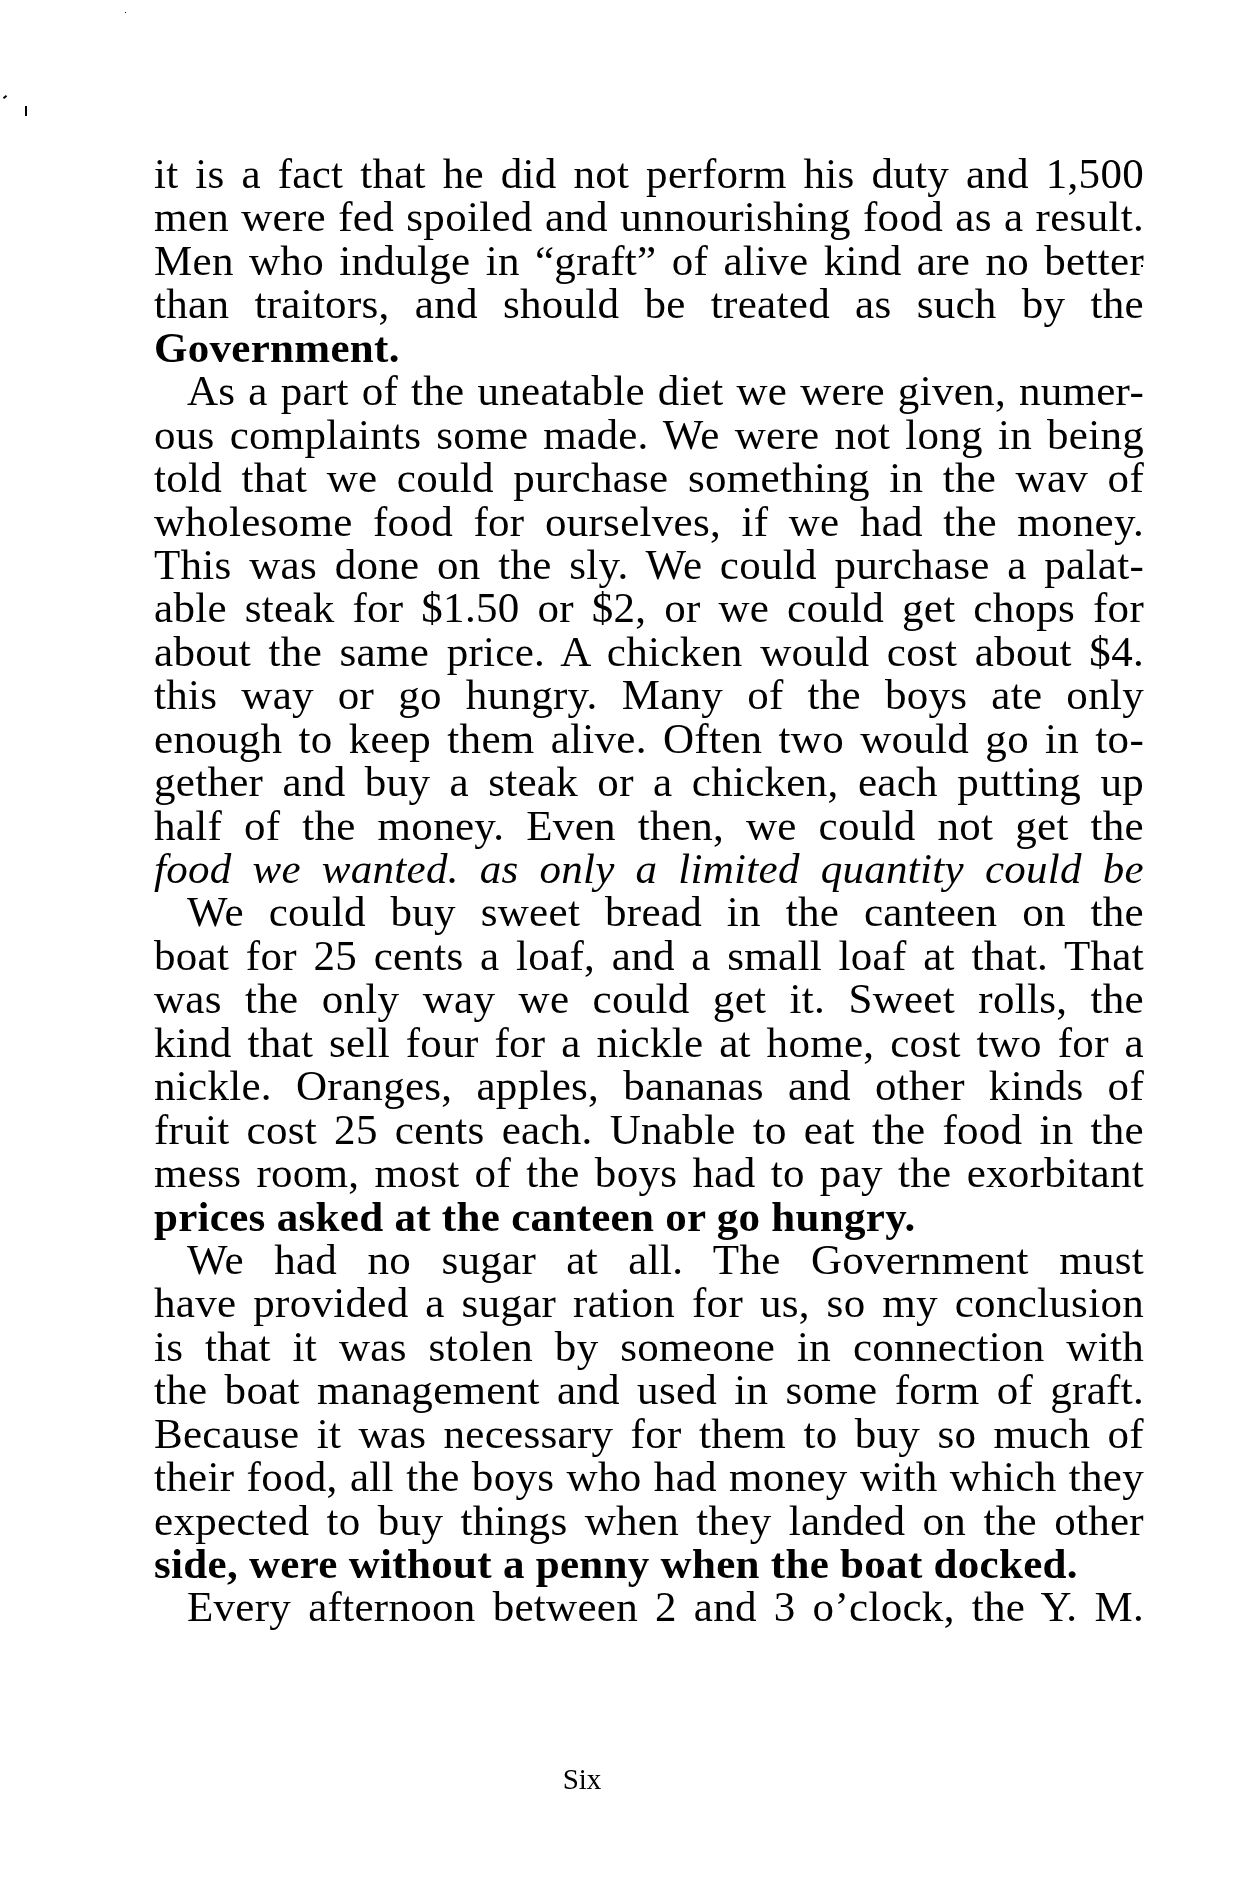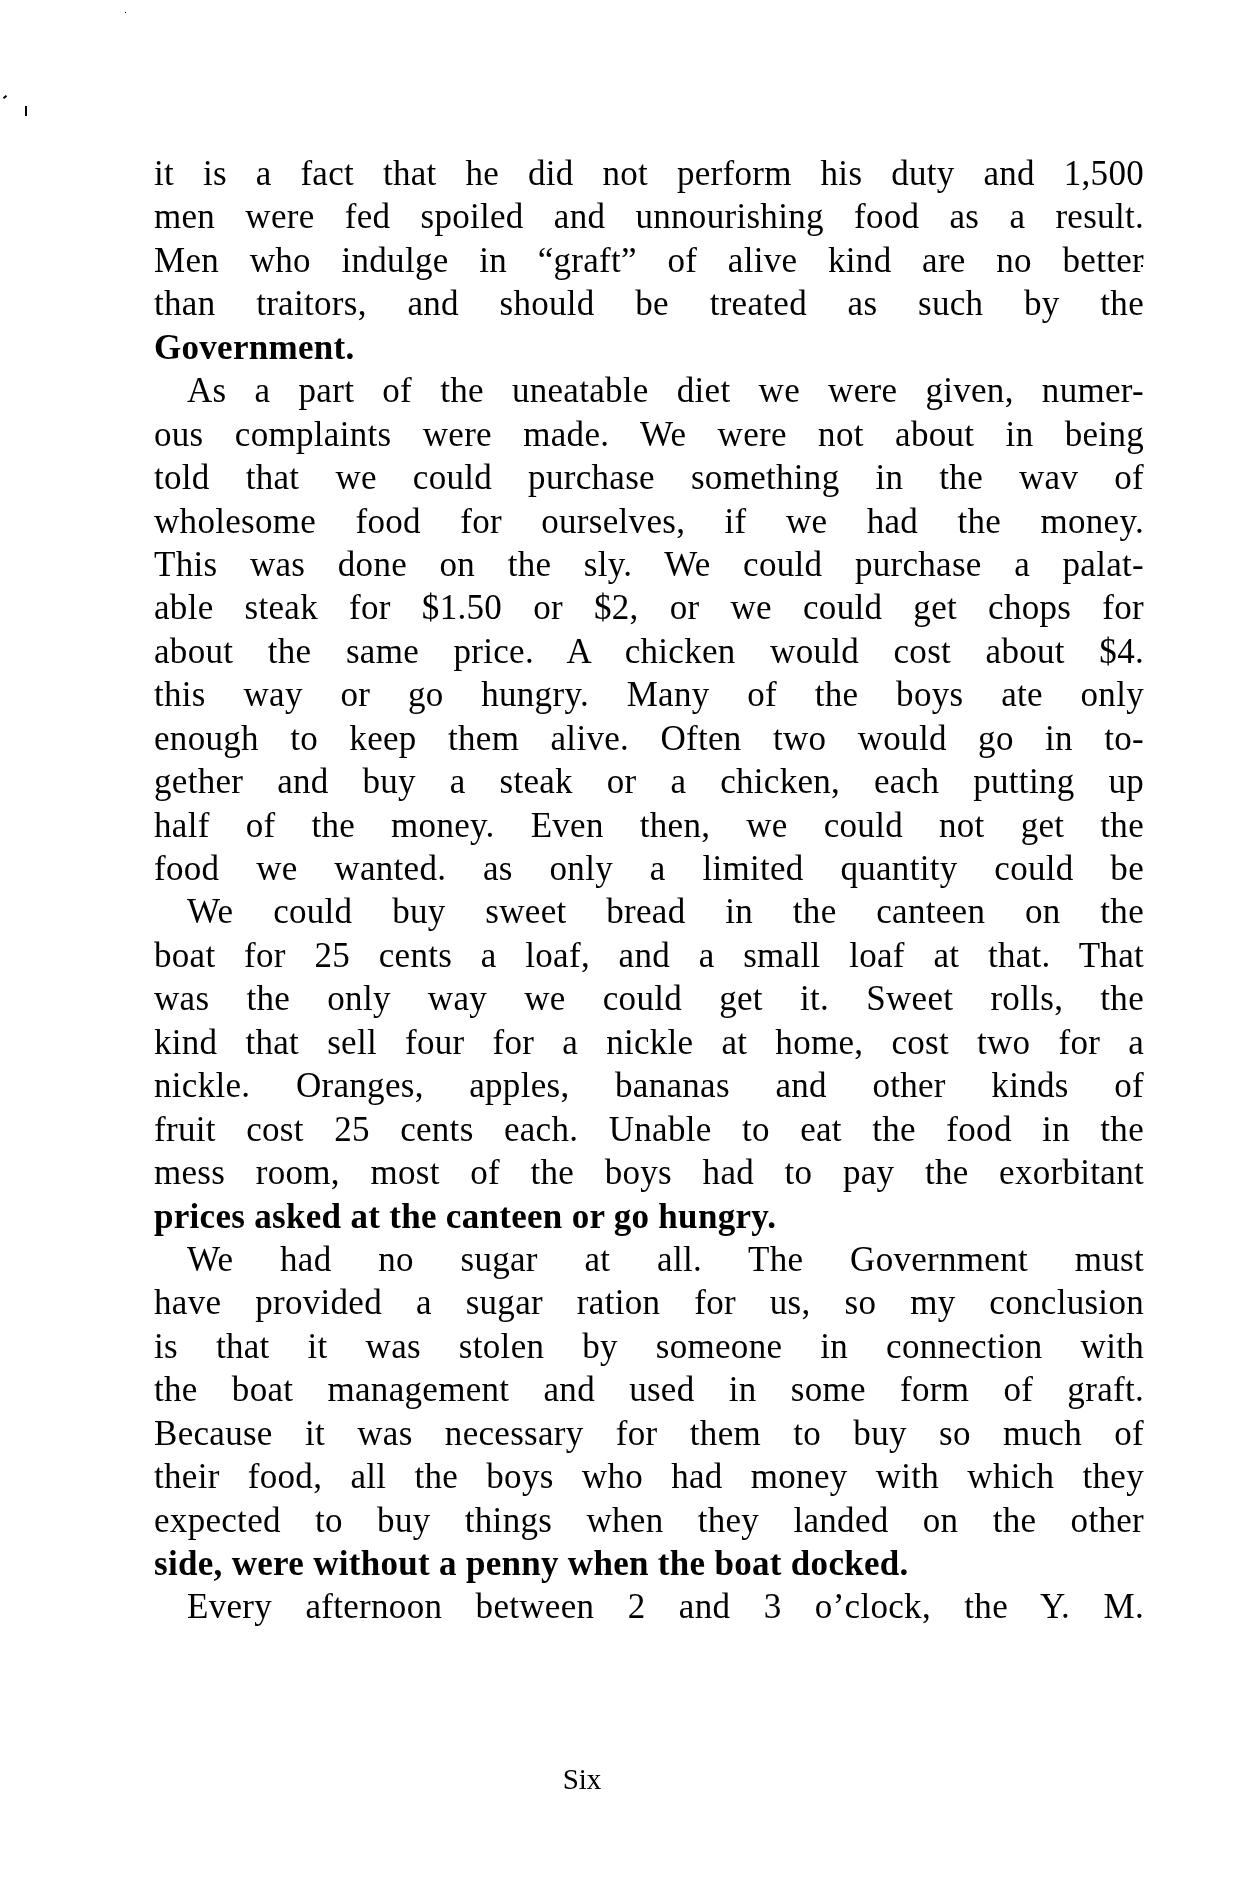--- a/index.html
+++ b/index.html
@@ -20,21 +20,21 @@
     left: 0; top: 0;
     width: 1250px;
     height: 1886px;
     background: #ffffff;
   }
   .text-block {
     position: absolute;
     left: 154px;
     top: 152px;
     width: 990px;
-    font-size: 35px;
+    font-size: 43px;
     line-height: 43.45px;
     letter-spacing: 0.3px;
   }
   .line {
     display: block;
     height: 43.45px;
     white-space: nowrap;
     text-align: justify;
     text-align-last: justify;
     overflow: visible;
@@ -81,31 +81,31 @@
     <div class="paragraph">
       <span class="line" style="white-space: normal; height: 43.45px;">it is a fact that he did not perform his duty and 1,500</span>
       <span class="line" style="white-space: normal; height: 43.45px;">men were fed spoiled and unnourishing food as a result.</span>
       <span class="line" style="white-space: normal; height: 43.45px;">Men who indulge in “graft” of alive kind are no better</span>
       <span class="line" style="white-space: normal; height: 43.45px;">than traitors, and should be treated as such by the</span>
       <span class="line last" style="white-space: normal; height: 43.45px;">Government.</span>
     </div>
 
     <div class="paragraph">
       <span class="line indent" style="white-space: normal; height: 43.45px;">As a part of the uneatable diet we were given, numer-</span>
-      <span class="line" style="white-space: normal; height: 43.45px;">ous complaints were made.  We were not about in being</span>
+      <span class="line" style="white-space: normal; height: 43.45px;">ous complaints some made.  We were not long in being</span>
       <span class="line" style="white-space: normal; height: 43.45px;">told that we could purchase something in the wav of</span>
       <span class="line" style="white-space: normal; height: 43.45px;">wholesome food for ourselves, if we had the money.</span>
       <span class="line" style="white-space: normal; height: 43.45px;">This was done on the sly.  We could purchase a palat-</span>
       <span class="line" style="white-space: normal; height: 43.45px;">able steak for $1.50 or $2, or we could get chops for</span>
       <span class="line" style="white-space: normal; height: 43.45px;">about the same price.  A chicken would cost about $4.</span>
       <span class="line" style="white-space: normal; height: 43.45px;">this way or go hungry.  Many of the boys ate only</span>
       <span class="line" style="white-space: normal; height: 43.45px;">enough to keep them alive.  Often two would go in to-</span>
       <span class="line" style="white-space: normal; height: 43.45px;">gether and buy a steak or a chicken, each putting up</span>
       <span class="line" style="white-space: normal; height: 43.45px;">half of the money.  Even then, we could not get the</span>
-      <span class="line" style="white-space: normal; height: 43.45px;">food we wanted. as only a limited quantity could be</span>
+      <span class="line" style="white-space: normal; height: 43.45px; font-style: italic;">food we wanted. as only a limited quantity could be</span>
     </div>
 
     <div class="paragraph">
       <span class="line indent" style="white-space: normal; height: 43.45px;">We could buy sweet bread in the canteen on the</span>
       <span class="line" style="white-space: normal; height: 43.45px;">boat for 25 cents a loaf, and a small loaf at that.  That</span>
       <span class="line" style="white-space: normal; height: 43.45px;">was the only way we could get it.  Sweet rolls, the</span>
       <span class="line" style="white-space: normal; height: 43.45px;">kind that sell four for a nickle at home, cost two for a</span>
       <span class="line" style="white-space: normal; height: 43.45px;">nickle.  Oranges, apples, bananas and other kinds of</span>
       <span class="line" style="white-space: normal; height: 43.45px;">fruit cost 25 cents each.  Unable to eat the food in the</span>
       <span class="line" style="white-space: normal; height: 43.45px;">mess room, most of the boys had to pay the exorbitant</span>

